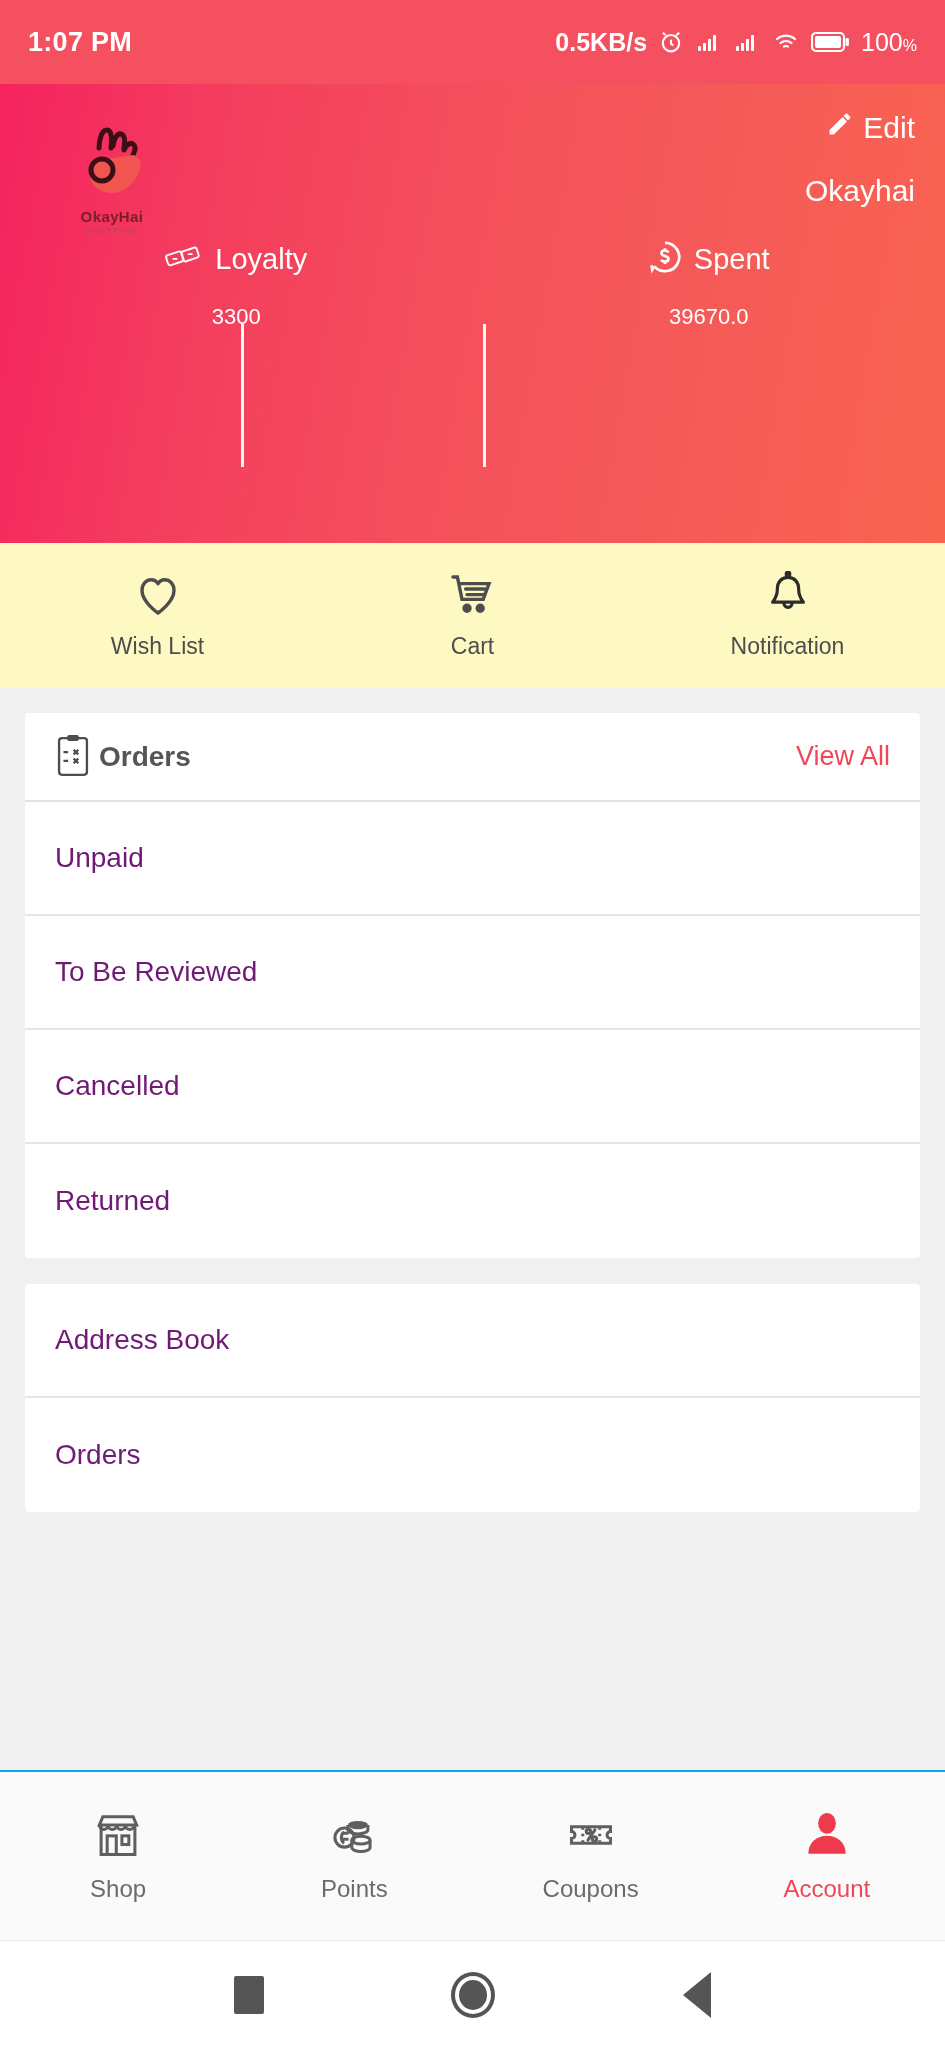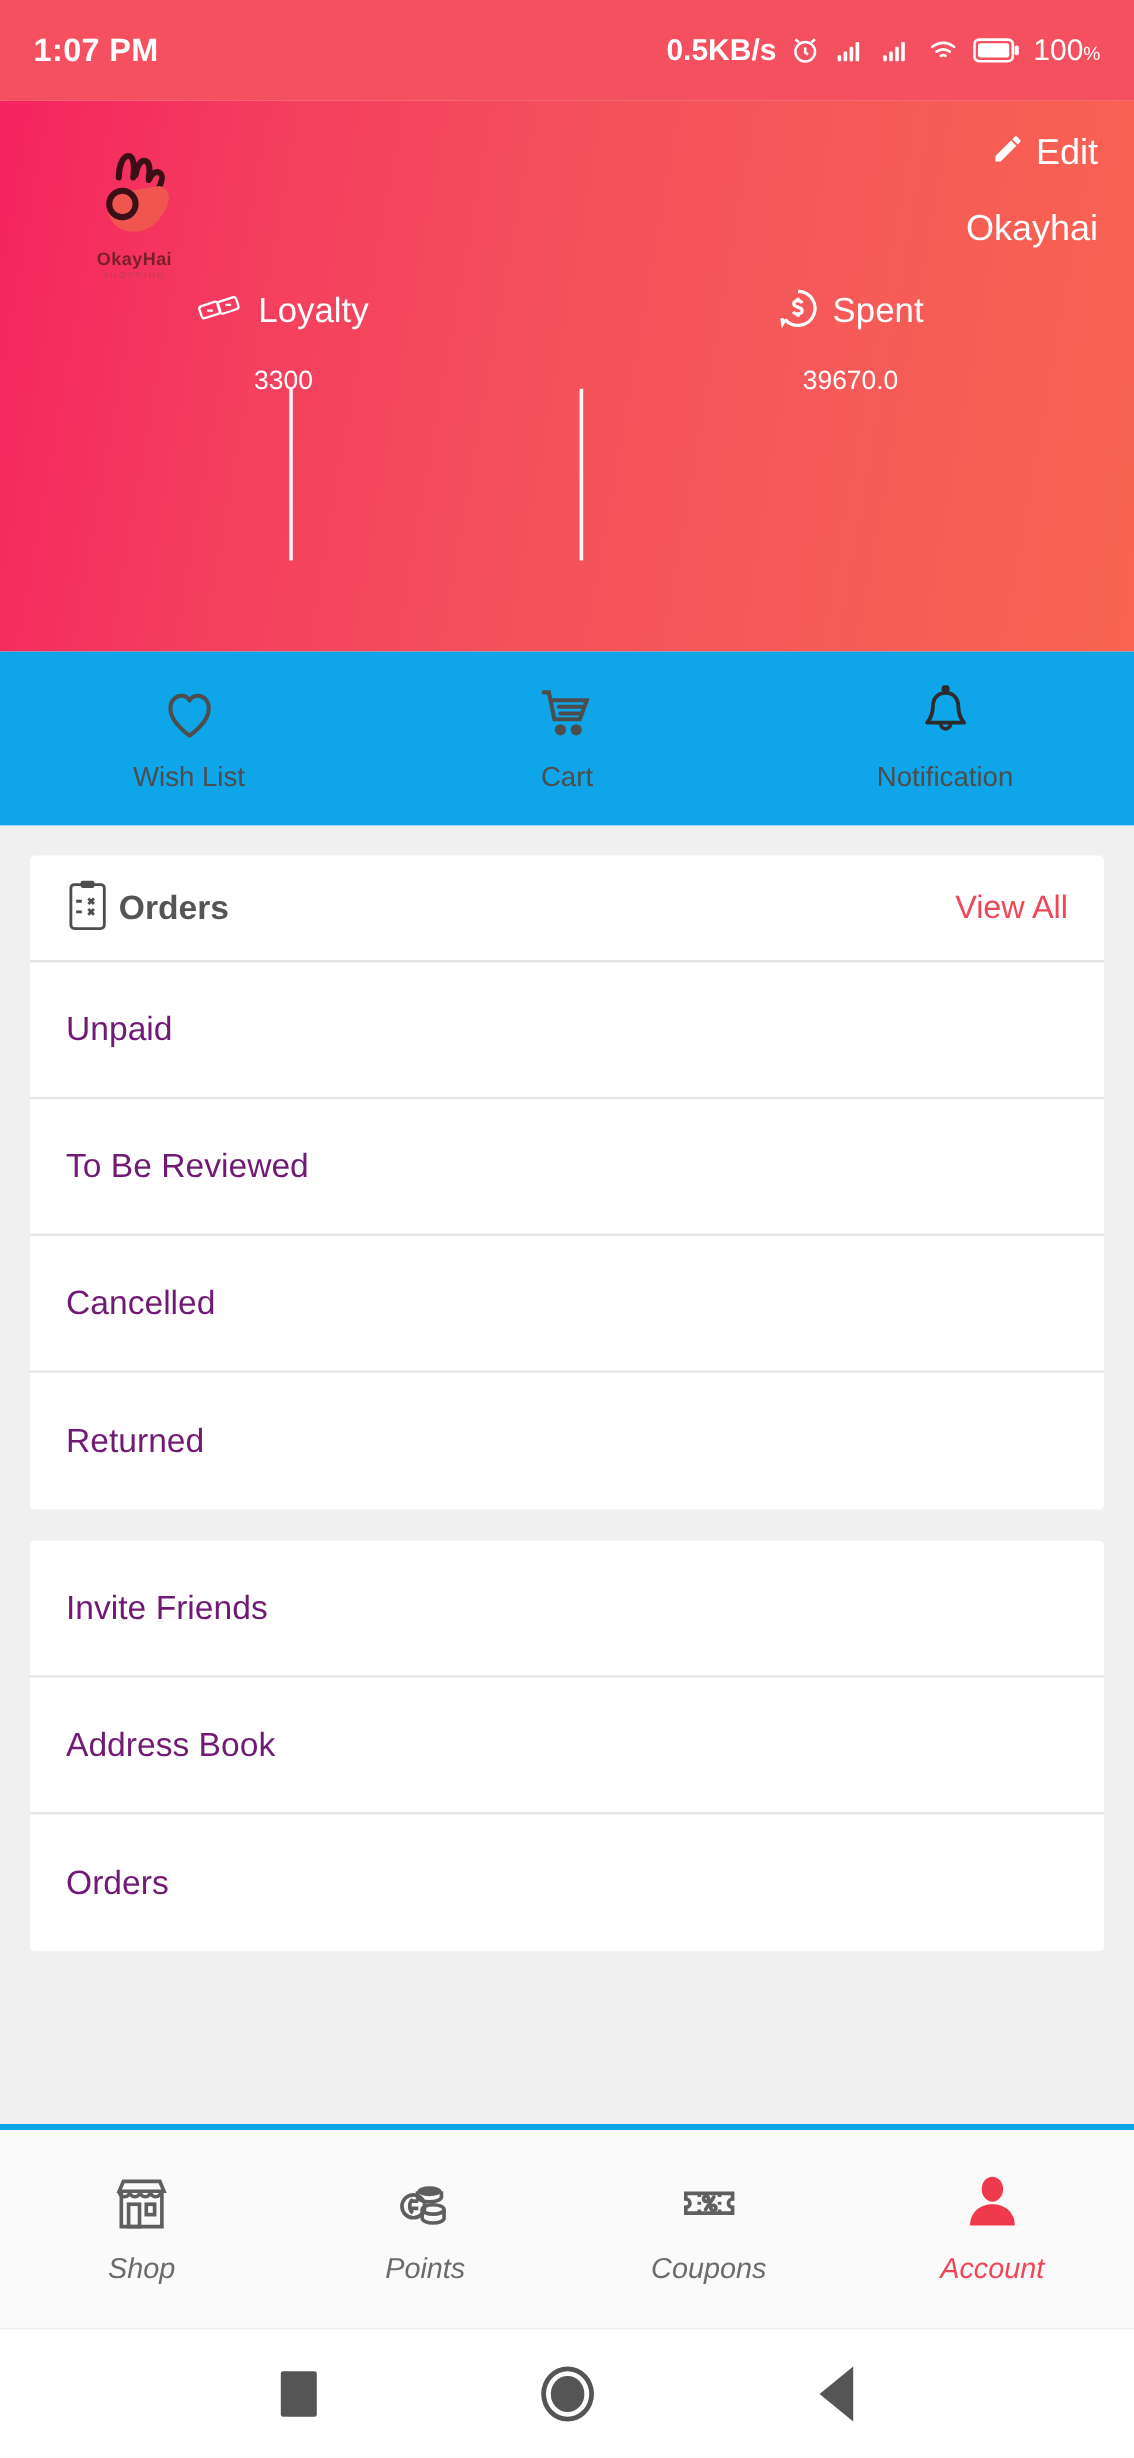--- a/index.html
+++ b/index.html
@@ -66,21 +66,21 @@
   .divider {
     position:absolute; top:90px; width:3px; height:143px; background:#ffffff;
     opacity:.95;
   }
   .divider.d1 { left:241px; }
   .divider.d2 { left:483px; }
 
   
   .quick {
     position:absolute; top:543px; left:0; width:945px; height:145px;
-    background:#0ea5e9;
+    background:#fef9c3;
     display:flex; align-items:center;
   }
   .quick-item {
     flex:1; display:flex; flex-direction:column; align-items:center; gap:10px;
   }
   .quick-label { font-size:23px; color:#4d4d4d; }
 
   
   .content {
     position:absolute; top:688px; left:0; width:945px; height:1082px;
@@ -101,22 +101,22 @@
   .view-all { font-size:27px; color:#ef4757; }
   .row {
     height:114px; display:flex; align-items:center; padding:0 30px;
     border-bottom:2px solid #e6e6e6; font-size:28px; color:#701a75;
   }
   .row.last { border-bottom:none; }
 
   
   .tabbar {
     position:absolute; bottom:108px; left:0; width:945px; height:170px;
-    background:#fafafa; border-top:5px solid #0ea5e9;
-    display:flex; align-items:center;font-style:italic;
+    background:#fafafa; border-top:2px solid #0ea5e9;
+    display:flex; align-items:center;
   }
   .tab { flex:1; display:flex; flex-direction:column; align-items:center; gap:10px; }
   .tab-label { font-size:24px; color:#6b6b6b; }
   .tab.active .tab-label { color:#ef4757; }
 
   
   .androidnav {
     position:absolute; bottom:0; left:0; width:945px; height:108px;
     background:#ffffff; border-top:1px solid #ececec;
     display:flex; align-items:center; justify-content:space-around;
@@ -296,21 +296,20 @@
         </div>
         <span class="view-all">View All</span>
       </div>
       <div class="row">Unpaid</div>
       <div class="row">To Be Reviewed</div>
       <div class="row">Cancelled</div>
       <div class="row last">Returned</div>
     </div>
 
     <div class="card second">
-      <div class="row">Invite Friends</div>
       <div class="row">Address Book</div>
       <div class="row last">Orders</div>
     </div>
 
   </div>
 
   <div class="tabbar">
     <div class="tab">
       <span>
         <svg width="52" height="52" viewBox="0 0 24 24" fill="none" stroke="#5f5f5f" stroke-width="1.4">

